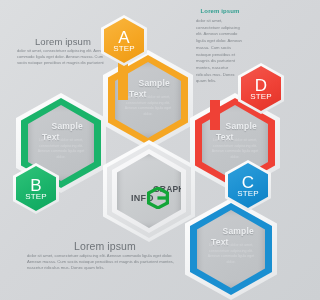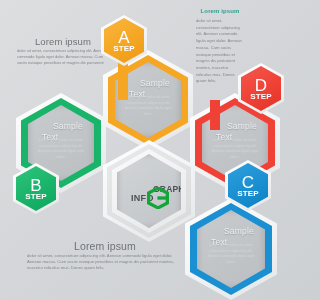--- a/index.html
+++ b/index.html
@@ -36,21 +36,21 @@
     display:flex;align-items:center;justify-content:center;
   }
 
   
   .sample{
     position:relative;width:100%;height:100%;
     display:flex;align-items:center;justify-content:center;
   }
   .sample-head{
     position:absolute;
-    color:#eceef0;font-weight:normal;font-size:8.5px;
+    color:#eceef0;font-weight:bold;font-size:8.5px;
     letter-spacing:.2px;line-height:1.25;
     text-shadow:0 1px 1px rgba(110,115,120,.45);
     pointer-events:none;
   }
   .sample-head .w1{display:block;text-align:right;}
   .sample-head .w2{display:block;padding-left:14px;}
   .sample-body{
     position:absolute;
     color:#d3d5d8;font-size:3.6px;line-height:1.55;
     text-align:center;width:74%;
@@ -68,21 +68,21 @@
   }
   .badge-face{
     position:absolute;inset:3px;
     clip-path:polygon(50% 0%,100% 25%,100% 75%,50% 100%,0% 75%,0% 25%);
     -webkit-clip-path:polygon(50% 0%,100% 25%,100% 75%,50% 100%,0% 75%,0% 25%);
     display:flex;flex-direction:column;
     align-items:center;justify-content:center;
     color:#fff;line-height:1;
   }
   .badge-letter{font-size:17px;font-weight:400;margin-bottom:0px;}
-  .badge-step{font-size:8px;font-weight:bold;letter-spacing:.2px;margin-top:-1px;text-align:right;}
+  .badge-step{font-size:8px;font-weight:normal;letter-spacing:.2px;margin-top:-1px;text-align:right;}
 
   
   .conn{position:absolute;z-index:5;}
   .logo-row{
     position:relative;width:100%;height:100%;
   }
   .logo-info{
     position:absolute;left:14px;top:53%;
     font-size:9px;font-weight:bold;color:#4c5156;letter-spacing:.3px;
   }

